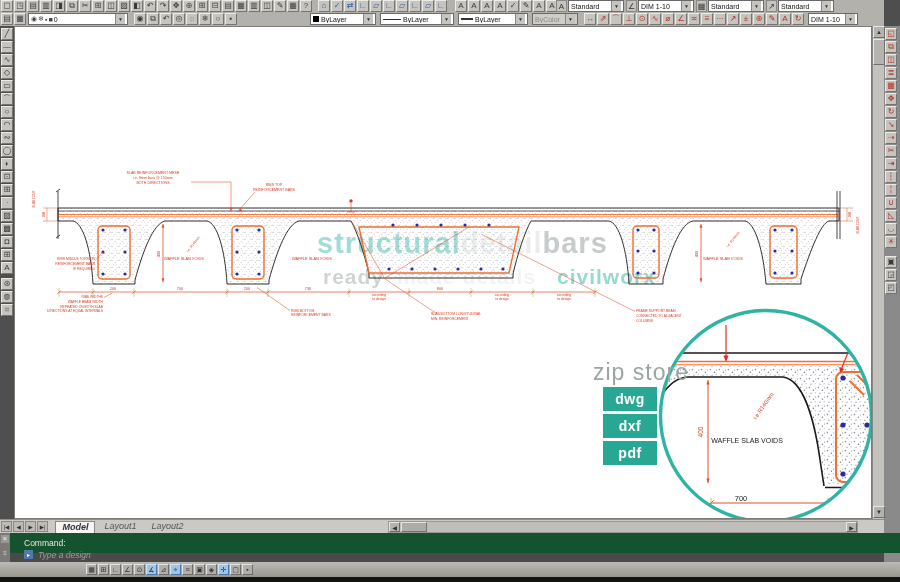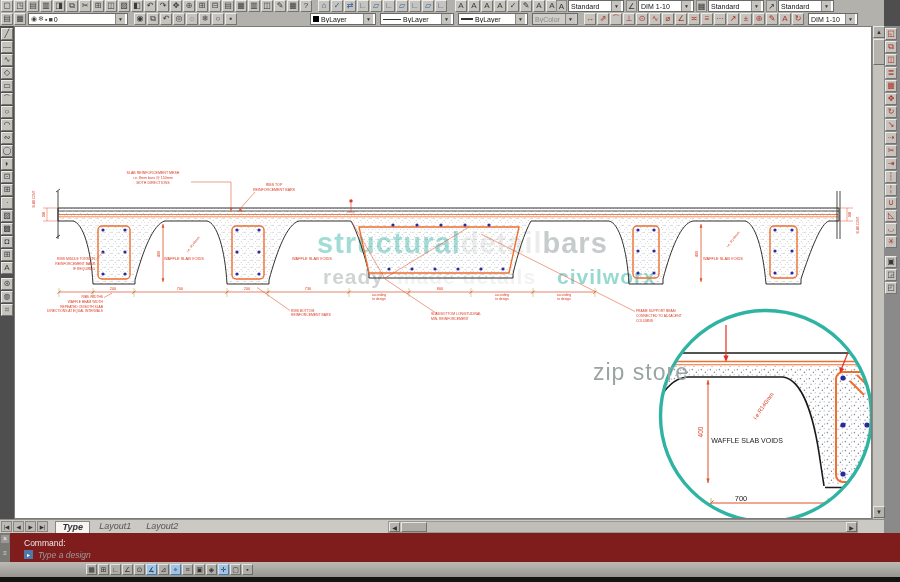--- a/index.html
+++ b/index.html
@@ -41,21 +41,21 @@
   .sbtn{position:absolute;left:0;width:12px;height:12px;background:#b5b3ae;border:1px solid;border-color:#e8e7e4 #6f6d69 #6f6d69 #e8e7e4;box-sizing:border-box;font-size:6px;display:flex;align-items:center;justify-content:center;color:#333;cursor:pointer;}
   
   #tabstrip{position:absolute;left:0;top:519px;width:884px;height:14px;background:#cbc9c4;border-top:1px solid #8f8d88;display:block;}
   .navbtn{display:inline-flex;width:11px;height:11px;margin:1px 0 0 1px;align-items:center;justify-content:center;font-size:5.5px;background:#bdbbb6;border:1px solid #8a8884;box-sizing:border-box;color:#333;cursor:pointer;vertical-align:top;}
   .tab{display:inline-block;margin:1px 0 0 3px;padding:0 6px;height:11px;line-height:11px;font-size:9px;font-style:italic;color:#333;cursor:pointer;vertical-align:top;}
   .tab.active{background:#f6f5f3;border:1px solid #8a8884;border-bottom:none;font-weight:bold;}
   .tab:not(.active){color:#555;}
   #hscroll{position:absolute;left:388px;top:1px;width:470px;height:12px;background:#c0beb9;border:1px solid #9a9894;box-sizing:border-box;}
   #hthumb{position:absolute;left:12px;top:0;width:26px;height:10px;background:#aeaca7;border:1px solid;border-color:#e6e5e2 #75736f #75736f #e6e5e2;box-sizing:border-box;cursor:grab;}
   
-  #cmd{position:absolute;left:0;top:533px;width:900px;height:29px;background:#7f1d1d;}
+  #cmd{position:absolute;left:0;top:533px;width:900px;height:20px;background:#14532d;}
   #cmdgrip{position:absolute;left:0;top:0;width:10px;height:29px;background:#7c7a76;}
   #cmd-close{position:absolute;left:1px;top:2px;width:8px;height:8px;background:#9a9894;color:#fff;font-size:7px;line-height:8px;text-align:center;cursor:pointer;}
   #cmd-grip-icon{position:absolute;left:1px;top:16px;width:8px;height:8px;color:#ddd;font-size:6px;line-height:8px;text-align:center;}
   #cmd-history{position:absolute;left:24px;top:5px;color:#e8e8e8;font-size:8.5px;}
   #cmd-prompt-icon{position:absolute;left:24px;top:17px;width:9px;height:9px;background:#4e79a8;color:#fff;font-size:6px;display:flex;align-items:center;justify-content:center;}
   #cmd-prompt{position:absolute;left:38px;top:17px;color:#9a9a9a;font-size:8.5px;font-style:italic;}
   
   #statusbar{position:absolute;left:0;top:562px;width:900px;height:15px;background:linear-gradient(#bcbab5,#98968f);}
   #toggles{position:absolute;left:86px;top:2px;display:flex;gap:1px;}
   .tog{width:11px;height:11px;display:flex;align-items:center;justify-content:center;font-size:7px;color:#333;
@@ -534,29 +534,35 @@
         <path d="M56,193 V203 M173,193 V203" stroke="#9fae3d" stroke-width=".7" fill="none"></path>
         <path d="M53.5,200.5 L58.5,195.5 M170.5,200.5 L175.5,195.5" stroke="#e0502a" stroke-width="1" fill="none"></path>
         <text x="86" y="195.5" font-size="7.5" fill="#222" text-anchor="middle">700</text>
         <text x="92" y="138" font-size="7" fill="#1a1a1a" text-anchor="middle">WAFFLE SLAB VOIDS</text>
         <text x="110" y="102" font-size="5.8" fill="#d93a20" text-anchor="middle" transform="rotate(-55 110 102)">i.e.R140mm</text>
       </g>
       <circle cx="111" cy="111" r="105.5" fill="none" stroke="#2fb3a3" stroke-width="3.4"></circle>
     </svg>
 
     <div id="zip-label">zip store</div>
+    <div id="fmt-stack">
+
+    <div class="fmtbtn">dwg</div>
+        <div class="fmtbtn">dxf</div>
+        <div class="fmtbtn">pdf</div>
+      </div>
   </div>
 
   <div id="tabstrip">
     <span>
       
     <span class="navbtn">|◀</span><span class="navbtn">◀</span><span class="navbtn">▶</span><span class="navbtn">▶|</span></span>
     <span>
       
-    <span class="tab active">Type</span><span class="tab">Layout1</span><span class="tab">Layout2</span></span>
+    <span class="tab active">Model</span><span class="tab">Layout1</span><span class="tab">Layout2</span></span>
     <div id="hscroll">
       <div class="sbtn" style="top:0;height:10px;width:11px;left:0;">◀</div>
       <div id="hthumb"></div>
       <div class="sbtn" style="top:0;height:10px;width:11px;left:457px;">▶</div>
     </div>
   </div>
 
   <div id="cmd">
     <div id="cmdgrip">
       <div id="cmd-close">×</div>

